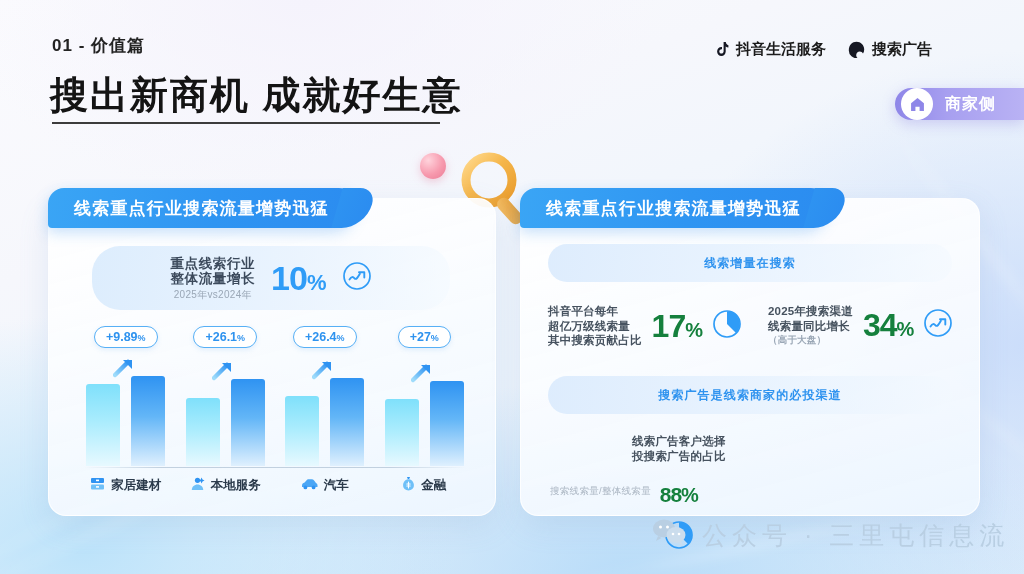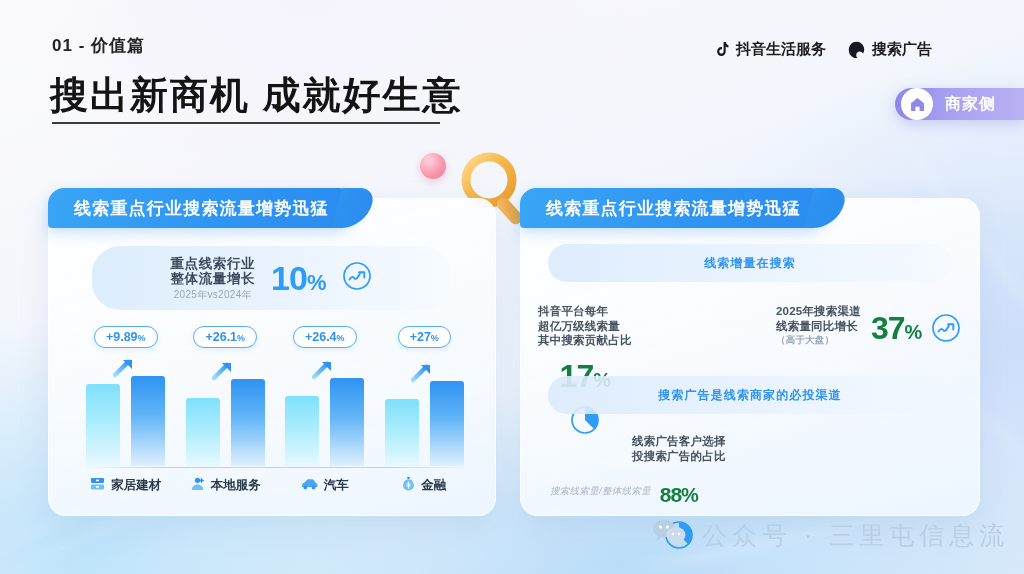--- a/index.html
+++ b/index.html
@@ -93,25 +93,25 @@
   .banner .btxt { font-size:12px; font-weight:800; color:#2f93ef; letter-spacing:1.1px; }
   #banner-1 { top:68px; }
   #banner-2 { top:200px; }
 
   .stat { position:absolute; display:flex; align-items:center; gap:10px; }
   .stat .lines { text-align:left; line-height:1.28; }
   .stat .lines div { font-size:11.5px; font-weight:700; color:#46525f; letter-spacing:.2px; white-space:nowrap; }
   .stat .lines .note { font-size:9.5px; font-weight:700; color:#9aa7b6; margin-top:1px; }
   .stat .big { font-size:32px; font-weight:800; color:#15803d; letter-spacing:-1px; white-space:nowrap; }
   .stat .big span { font-size:20px; }
-  #stat-1 { left:18px; top:128px;flex-direction:column; }
-  #stat-2 { left:256px; top:128px;align-items:flex-end; }
+  #stat-1 { left:28px; top:128px; }
+  #stat-2 { left:248px; top:128px; }
   #stat-3 { left:112px; top:258px;flex-direction:column; }
 
-  .footnote { position:absolute; left:30px; bottom:18px; font-size:9.5px; color:#aab5c2; letter-spacing:.3px;font-style:italic; }
+  .footnote { position:absolute; left:30px; bottom:18px; font-size:9.5px; color:#aab5c2; letter-spacing:.3px; }
 
   
   .watermark { position:absolute; left:652px; top:518px; display:flex; align-items:center; gap:16px;
     font-size:25px; font-weight:400; color:#b9cfe3; letter-spacing:5px; white-space:nowrap; }
 </style>
 </head>
 <body>
 
 <div class="slide">
 
@@ -326,21 +326,21 @@
           </svg>
       </span>
     </div>
 
     <div class="stat" id="stat-2">
       <div class="lines">
         <div>2025年搜索渠道</div>
         <div>线索量同比增长</div>
         <div class="note">（高于大盘）</div>
       </div>
-      <div class="big"><span style="font-size:32px">37</span><span>%</span></div>
+      <div class="big"><span style="font-size:32px">34</span><span>%</span></div>
       <span>
         <svg width="30" height="30" viewBox="0 0 30 30">
             <circle cx="15" cy="15" r="13" fill="none" stroke="#2f9cf7" stroke-width="1.7"></circle>
             <path d="M7.5 18.5c2-3 3.4-3 5 -1.2 1.6 1.8 3-.5 5.4-4.6" fill="none" stroke="#2f9cf7" stroke-width="1.9" stroke-linecap="round"></path>
             <path d="M17 11.3h5.3v5.2" fill="none" stroke="#2f9cf7" stroke-width="1.9" stroke-linecap="round" stroke-linejoin="round"></path>
           </svg>
       </span>
     </div>
 
     <div class="banner" id="banner-2">

